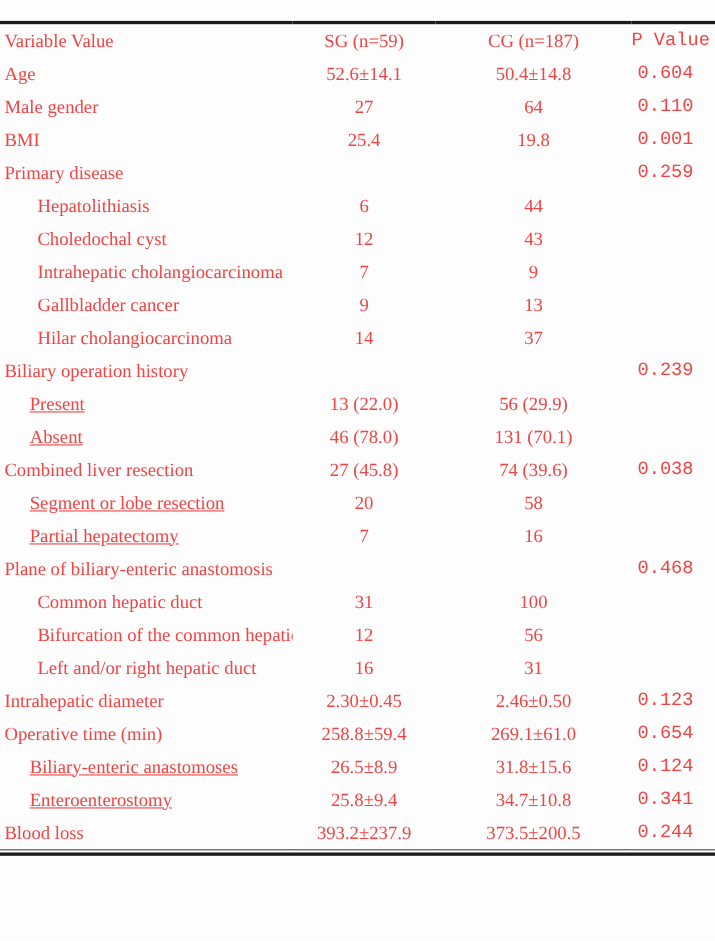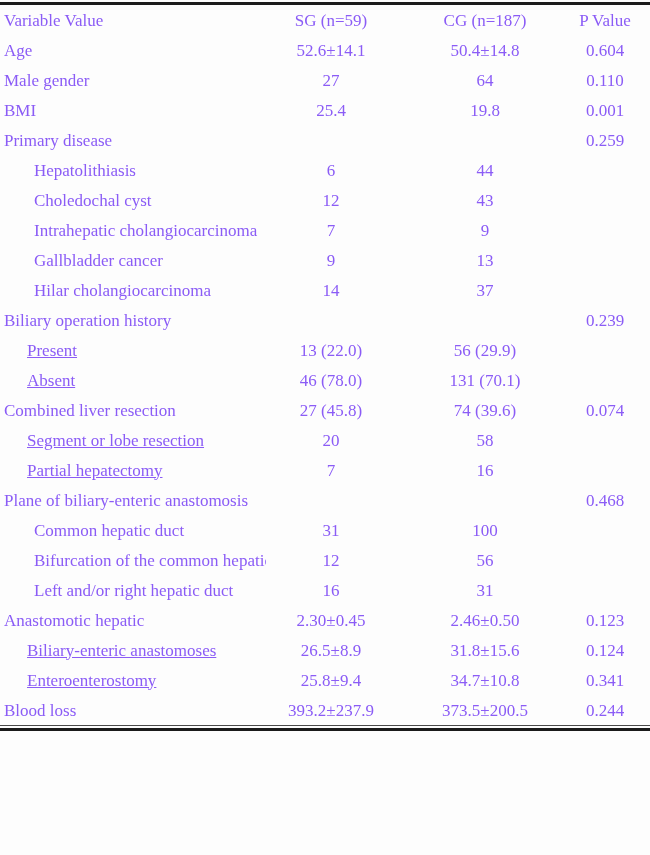--- a/index.html
+++ b/index.html
@@ -5,23 +5,23 @@
   html, body {
     margin: 0;
     padding: 0;
     background: #ffffff;
   }
   .page {
     width: 650px;
     height: 855px;
     background: #fdfdfd;
     box-sizing: border-box;
-    padding-top: 2px;
+    padding-top: 19px;
     font-family: "Liberation Serif", serif;
-    color: #8b5cf6;
+    color: #ef4444;
     overflow: hidden;
   }
   table.comp-table {
     width: 650px;
     border-collapse: collapse;
     table-layout: fixed;
     border-top: 3px solid #1b1b1b;
     border-bottom: 1px solid #4a4a4a;
     font-size: 17px;
     line-height: 1;
@@ -42,20 +42,21 @@
     text-align: left;
     padding-left: 4px;
   }
   th:nth-child(2), td:nth-child(2),
   th:nth-child(3), td:nth-child(3) {
     text-align: center;
   }
   th:nth-child(4), td:nth-child(4) {
     text-align: center;
     padding-right: 14px;
+    font-family: Liberation Mono, monospace;
   }
   td.indent-0 { padding-left: 4px; }
   td.indent-1 { padding-left: 27px; text-decoration: underline; }
   td.indent-2 { padding-left: 34px; }
   .thick-rule {
     width: 650px;
     height: 3px;
     background: #1b1b1b;
     margin-top: 2px;
   }
@@ -149,21 +150,21 @@
         <tr>
           <td class="indent-1">Absent</td>
           <td>46 (78.0)</td>
           <td>131 (70.1)</td>
           <td></td>
         </tr>
         <tr>
           <td class="indent-0">Combined liver resection</td>
           <td>27 (45.8)</td>
           <td>74 (39.6)</td>
-          <td>0.074</td>
+          <td>0.038</td>
         </tr>
         <tr>
           <td class="indent-1">Segment or lobe resection</td>
           <td>20</td>
           <td>58</td>
           <td></td>
         </tr>
         <tr>
           <td class="indent-1">Partial hepatectomy</td>
           <td>7</td>
@@ -188,24 +189,30 @@
           <td>56</td>
           <td></td>
         </tr>
         <tr>
           <td class="indent-2">Left and/or right hepatic duct</td>
           <td>16</td>
           <td>31</td>
           <td></td>
         </tr>
         <tr>
-          <td class="indent-0">Anastomotic hepatic</td>
+          <td class="indent-0">Intrahepatic diameter</td>
           <td>2.30±0.45</td>
           <td>2.46±0.50</td>
           <td>0.123</td>
+        </tr>
+        <tr>
+          <td class="indent-0">Operative time (min)</td>
+          <td>258.8±59.4</td>
+          <td>269.1±61.0</td>
+          <td>0.654</td>
         </tr>
         <tr>
           <td class="indent-1">Biliary-enteric anastomoses</td>
           <td>26.5±8.9</td>
           <td>31.8±15.6</td>
           <td>0.124</td>
         </tr>
         <tr>
           <td class="indent-1">Enteroenterostomy</td>
           <td>25.8±9.4</td>

